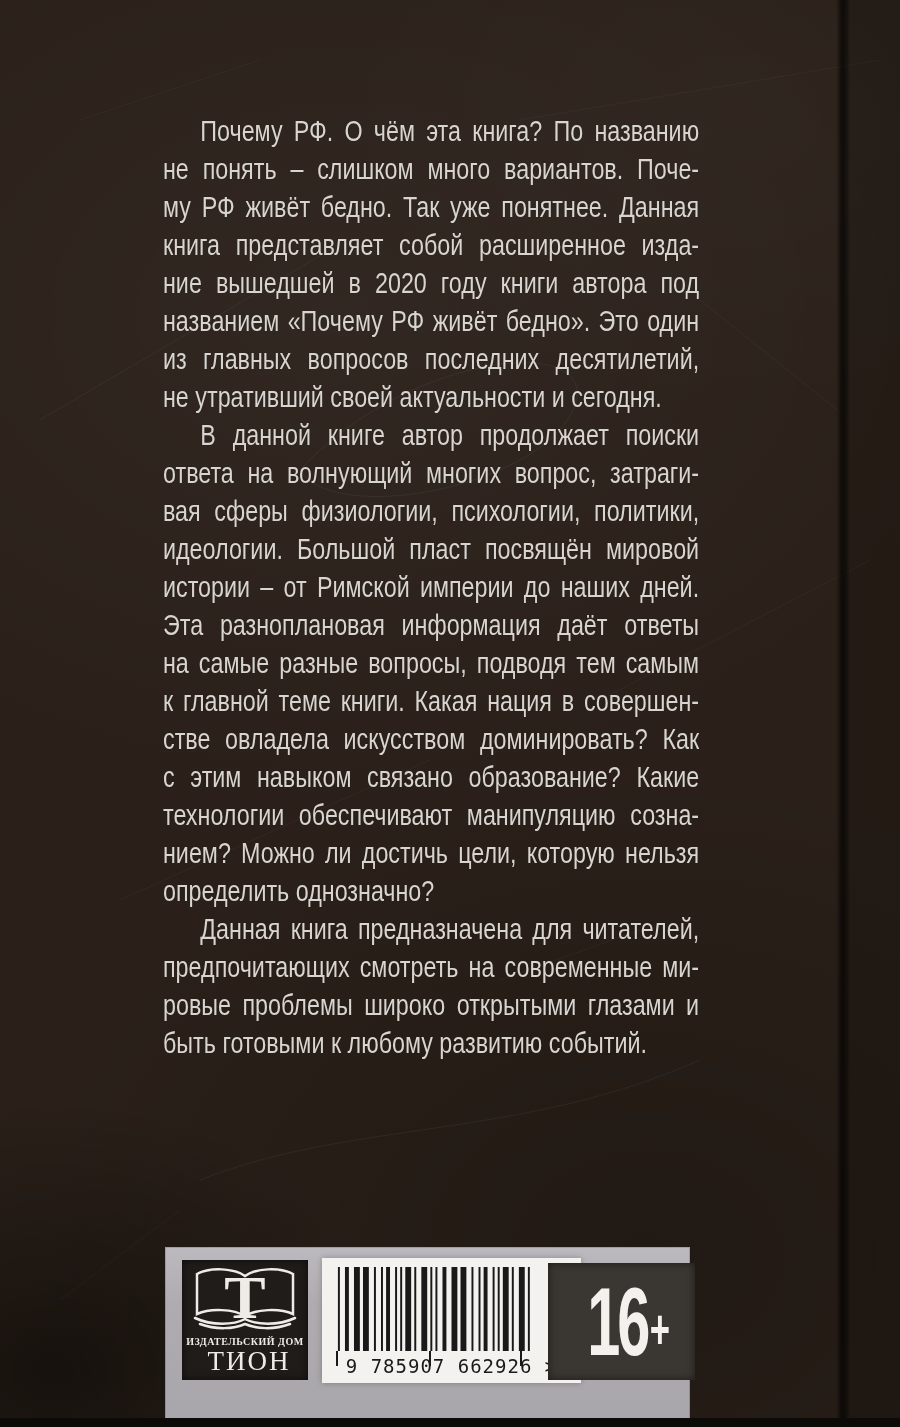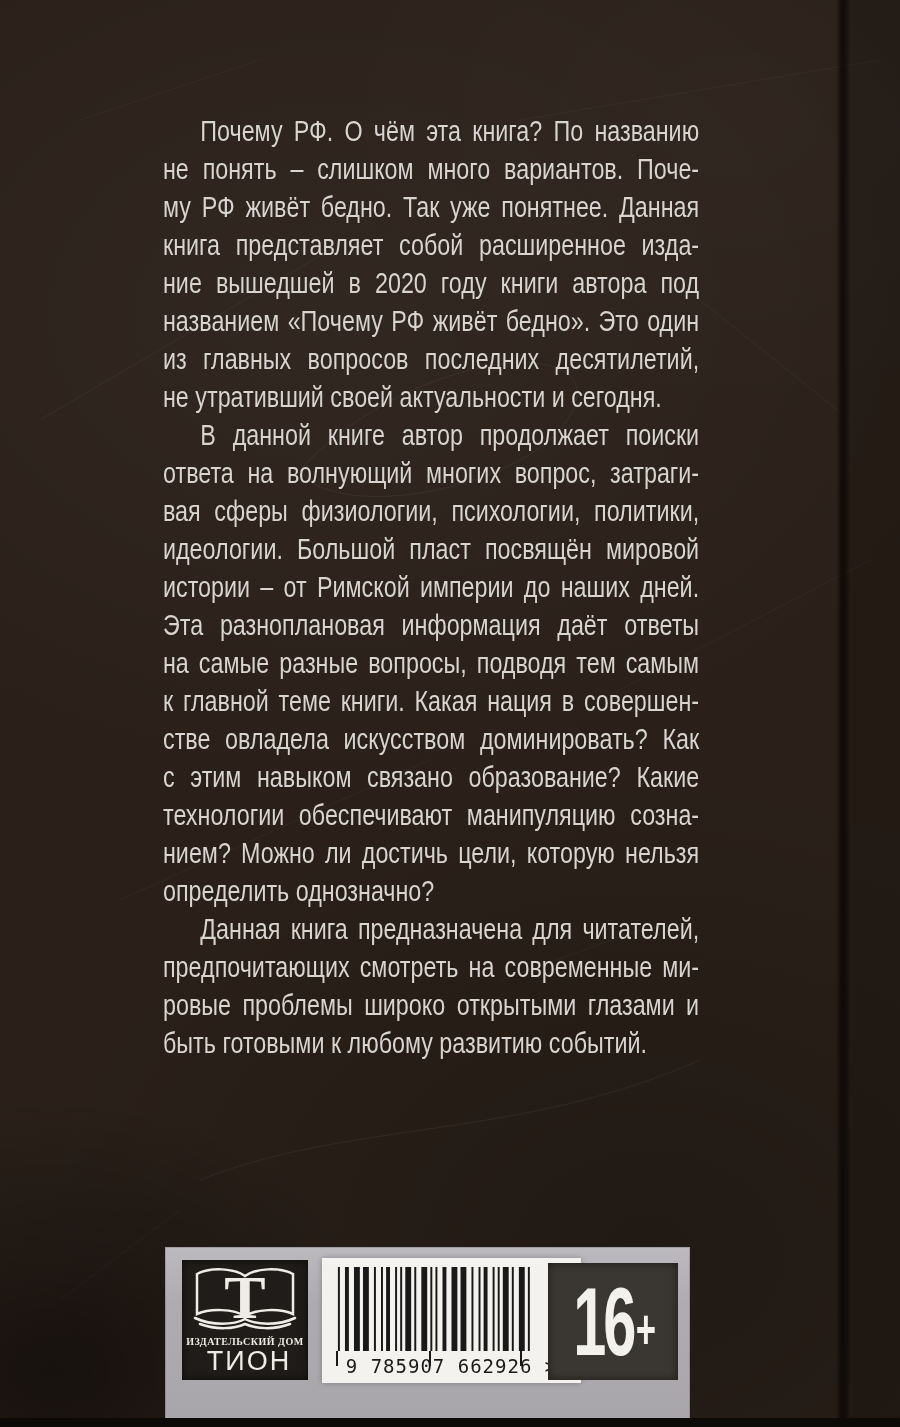--- a/index.html
+++ b/index.html
@@ -56,41 +56,41 @@
   .logo-letter {
     position:absolute; left:0; right:0; top:6px; text-align:center;
     font-family:"Liberation Serif", serif; font-weight:700; font-size:62px; line-height:62px;
   }
   .logo-sub {
     position:absolute; left:0; right:0; top:76px; text-align:center;
     font-family:"Liberation Serif", serif; font-weight:700; font-size:10px; letter-spacing:0.5px;
   }
   .logo-name {
     position:absolute; left:8px; right:0; top:86px; text-align:center;
-    font-family:Liberation Sans, sans-serif; font-weight:400; font-size:27px; letter-spacing:2px;
+    font-family:Liberation Serif, serif; font-weight:400; font-size:27px; letter-spacing:2px;
   }
 
   
   .barcode-box {
     position:absolute; left:157px; top:11px; width:259px; height:125px;
     background:#f4f2ee; box-shadow:0 0 6px rgba(0,0,0,0.25);
   }
   .bars { position:absolute; left:12px; right:12px; top:9px; height:84px; }
   .bars svg { width:100%; height:100%; display:block; }
   .guard { position:absolute; width:2px; height:15px; top:93px; background:#191919; }
   .guard.g1 { left:14px; } .guard.g2 { left:107px; } .guard.g3 { left:198px; }
   .barcode-digits {
     position:absolute; left:0; right:0; bottom:6px; text-align:center;
     font-family:"DejaVu Sans Mono", monospace; font-size:19px; color:#1a1a1a; letter-spacing:1px;
   }
 
   
   .age-box {
-    left:383px; top:16px; width:130px; height:117px; background:#3a3631;
-    display:flex; align-items:center; justify-content:flex-start;
+    left:383px; top:16px; width:147px; height:117px; background:#3a3631;
+    display:flex; align-items:center; justify-content:flex-end;
     box-shadow:inset 0 0 8px rgba(0,0,0,0.5);
   }
   .age-inner { display:flex; align-items:center; transform:scaleX(0.62); color:#f2f1ee; }
   .age-digits { font-weight:700; font-size:96px; line-height:96px; letter-spacing:-5px; }
   .age-plus { font-weight:700; font-size:56px; line-height:56px; margin-left:4px; padding-top:14px; }
 </style>
 </head>
 <body>
 
 <div class="cover">

